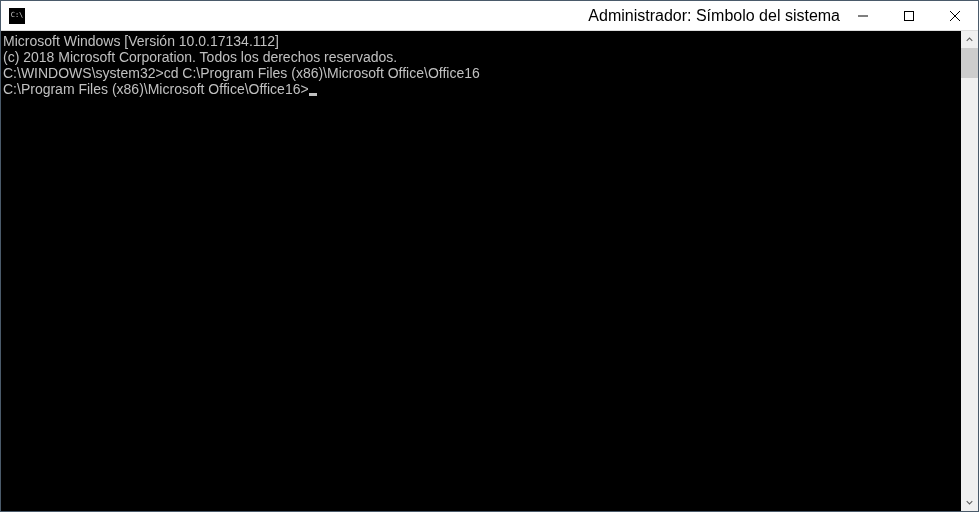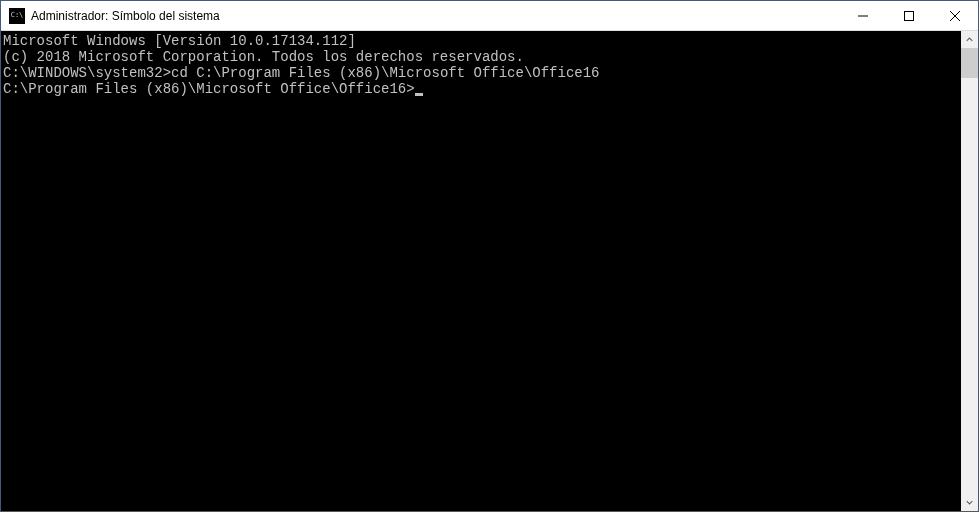--- a/index.html
+++ b/index.html
@@ -40,23 +40,24 @@
       align-items: center;
       justify-content: center;
     }
     .titlebar-icon-text {
       color: #ccc;
       font-size: 7px;
       font-family: monospace;
       line-height: 1;
     }
     .titlebar-title {
-      font-size: 12px;
+      font-size: 16px;
       color: #000;
       flex: 1;
+      text-align: right;
     }
     .titlebar-controls {
       display: flex;
       height: 100%;
     }
     .titlebar-btn {
       width: 46px;
       height: 100%;
       display: flex;
       align-items: center;
@@ -71,21 +72,21 @@
     }
     .content-area {
       flex: 1;
       display: flex;
       background: #000;
     }
     .terminal {
       flex: 1;
       background: #000;
       color: #c0c0c0;
-      font-family: Liberation Mono, monospace;
+      font-family: Liberation Sans, sans-serif;
       font-size: 14px;
       line-height: 16px;
       padding: 2px 0 0 2px;
       white-space: pre;
       overflow: hidden;
     }
     .scrollbar {
       width: 17px;
       background: #f0f0f0;
       display: flex;

